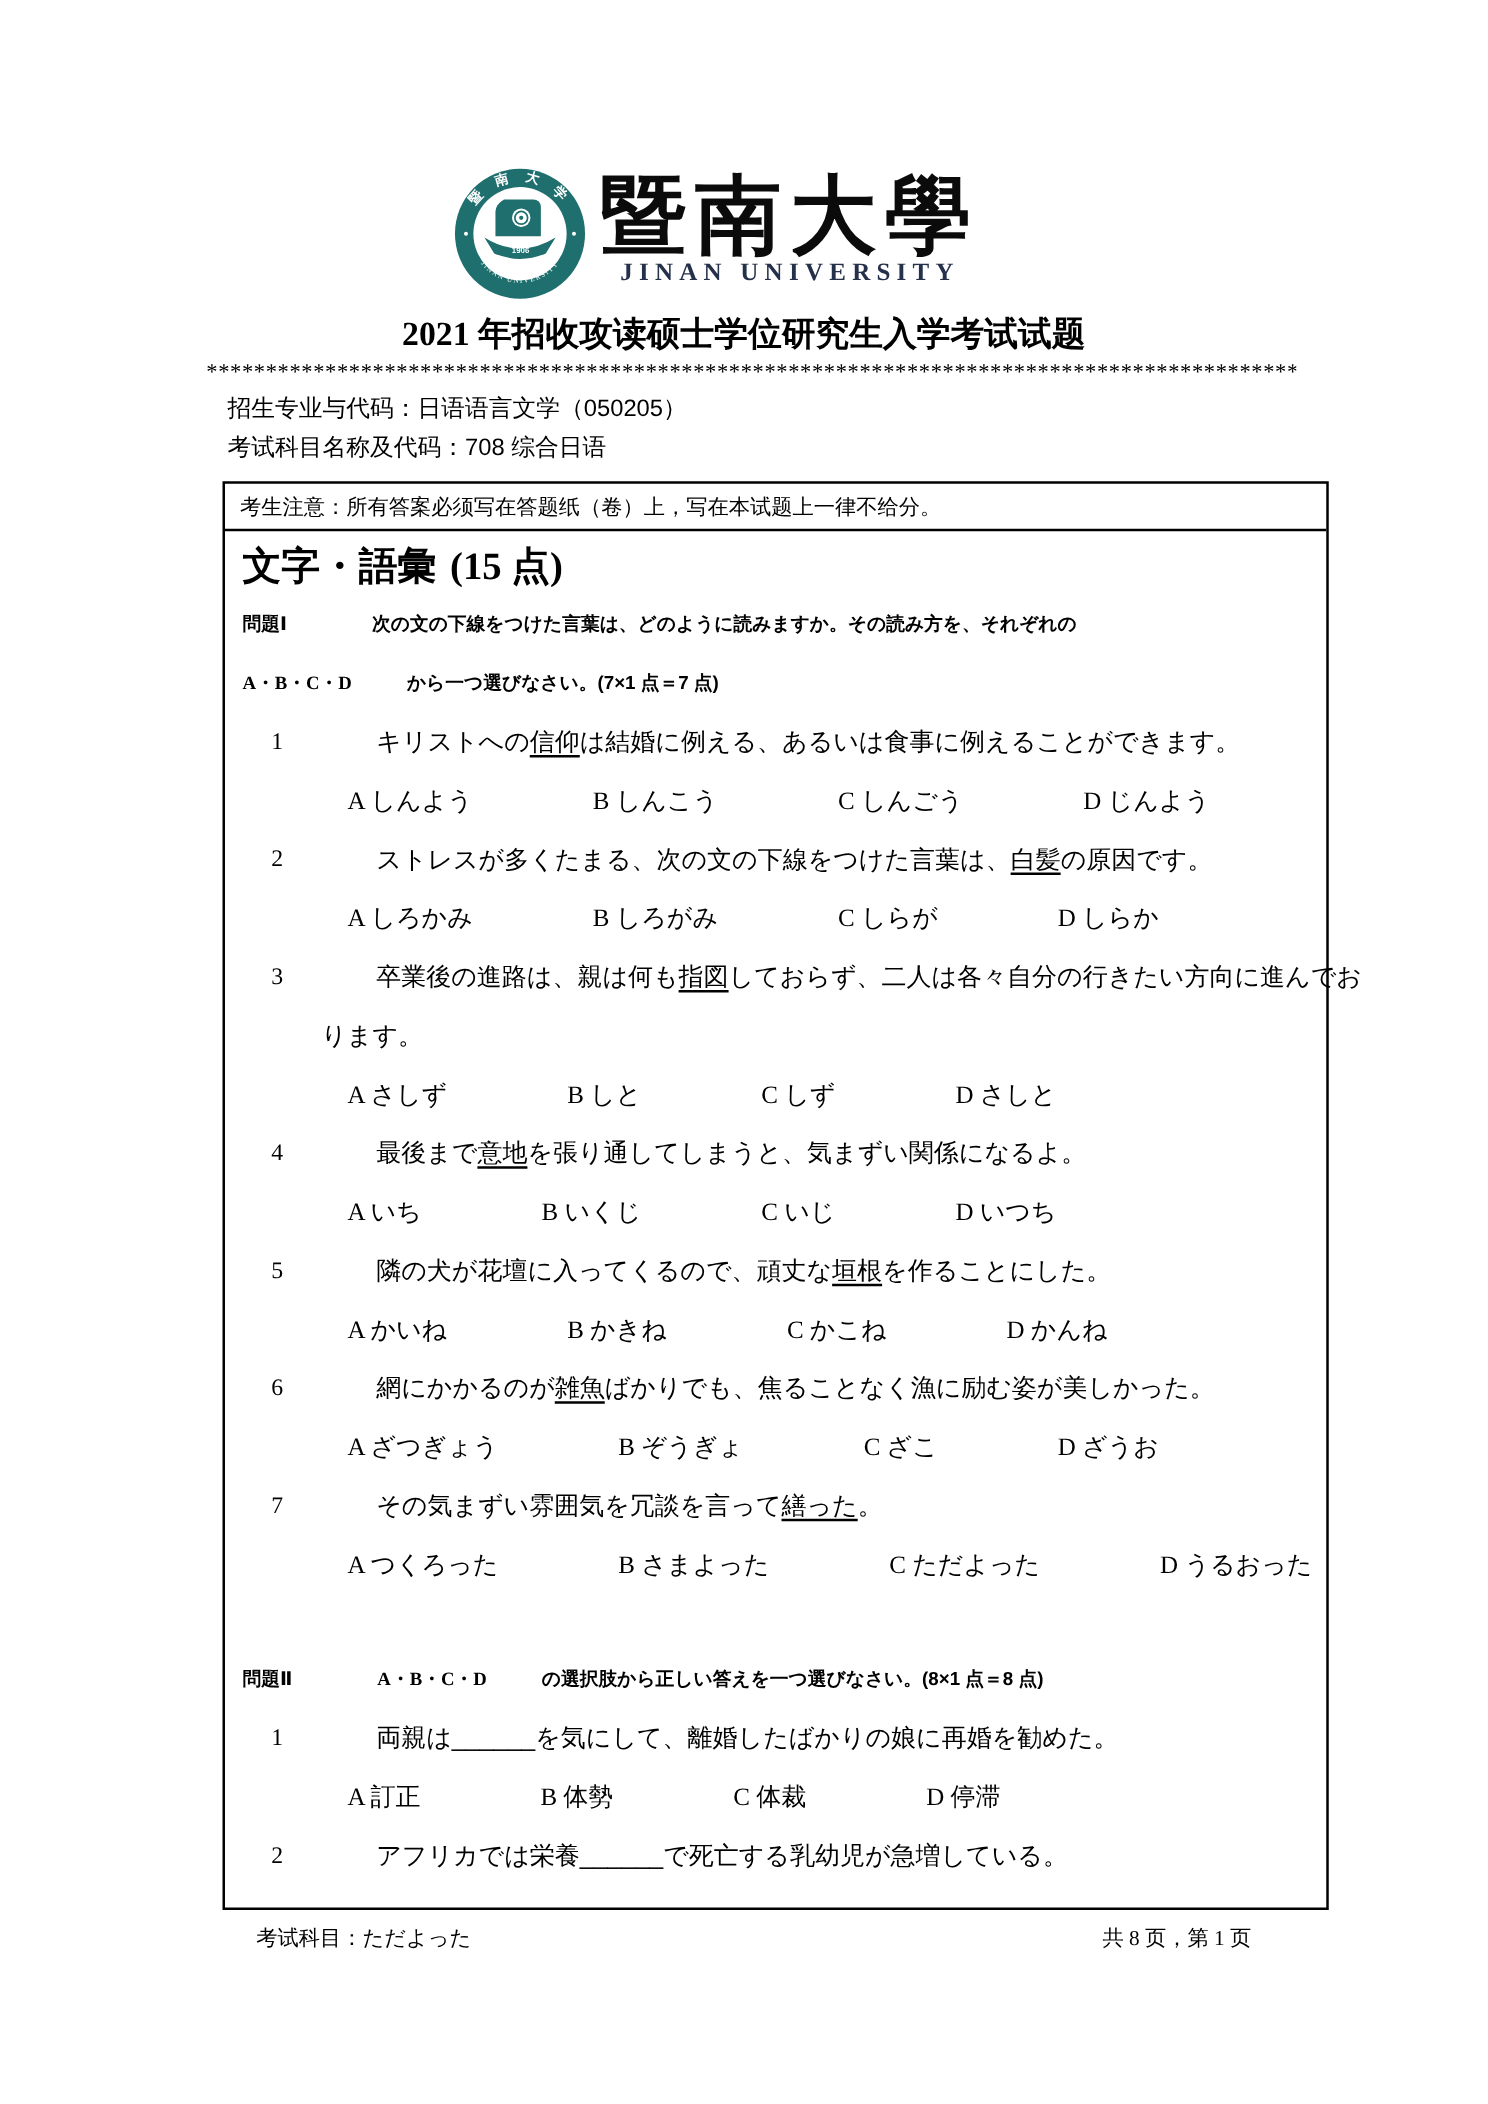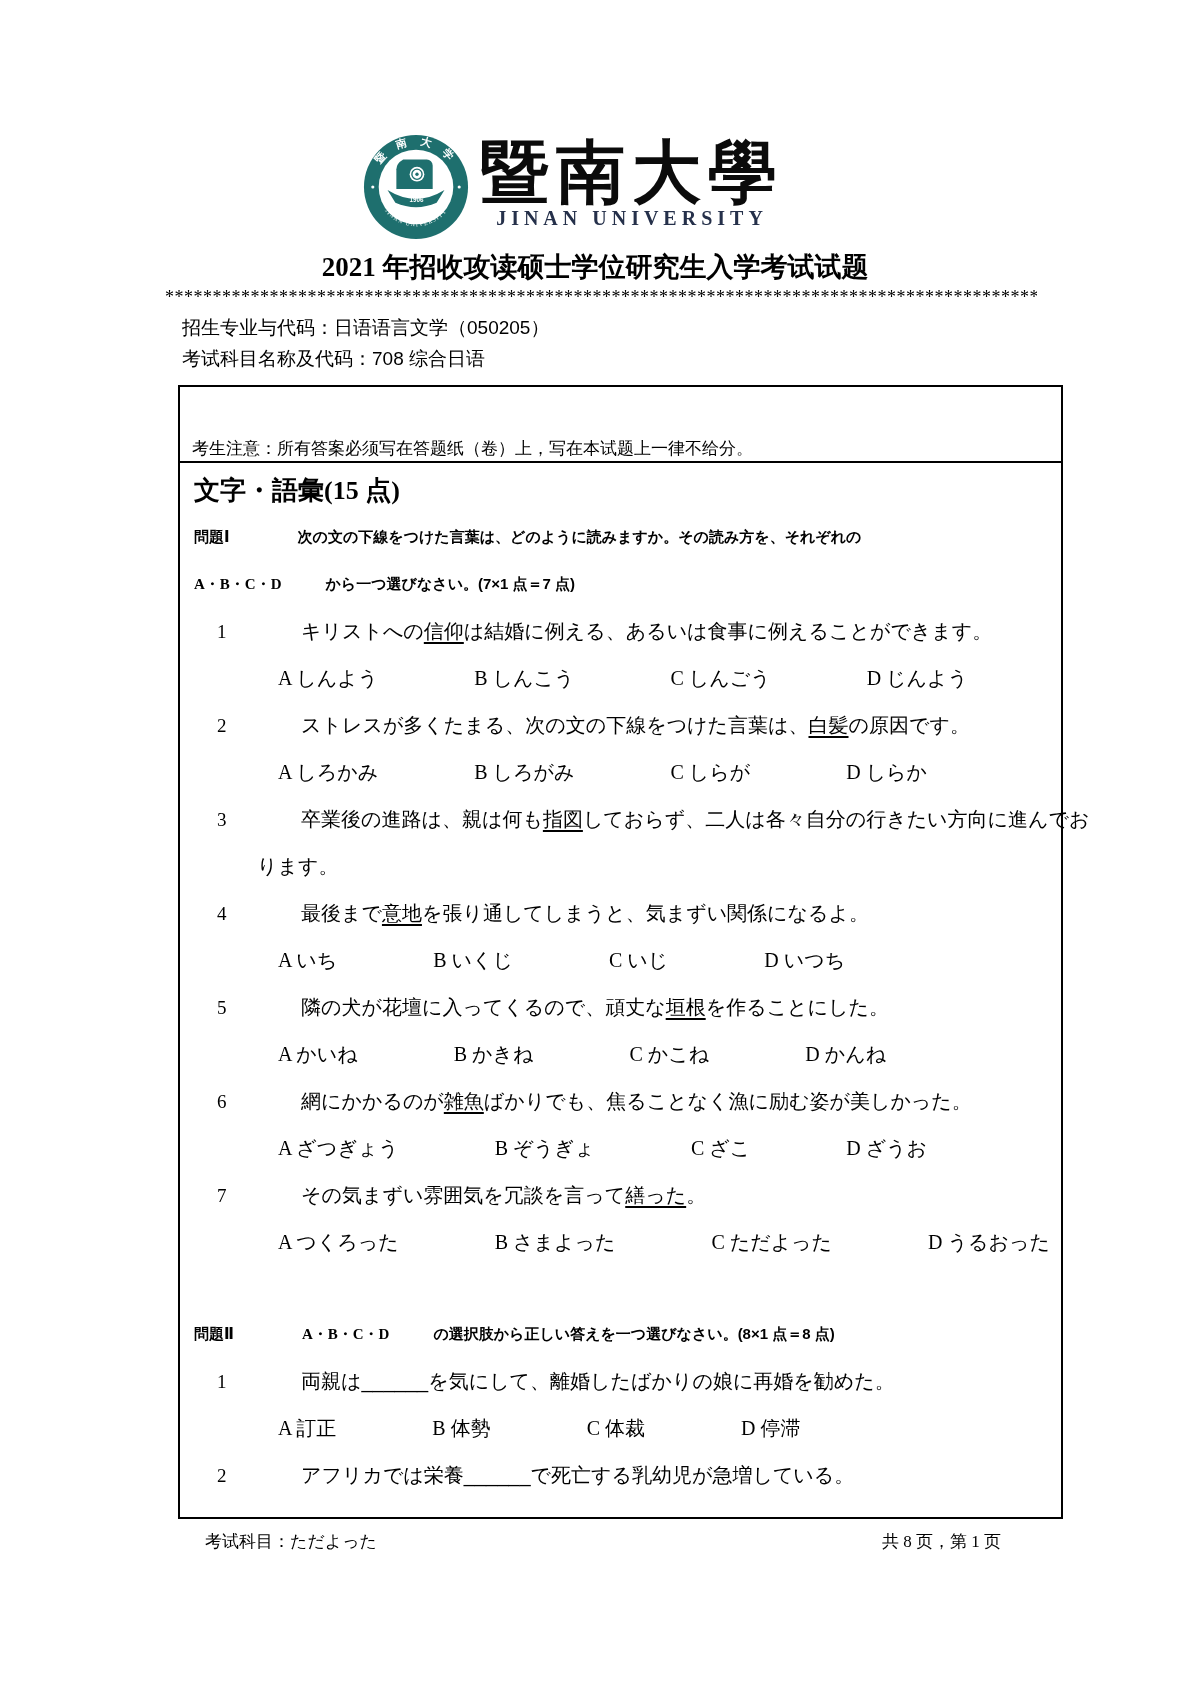--- a/index.html
+++ b/index.html
@@ -20,25 +20,25 @@
   .univ-en{font-family:var(--serif);font-weight:700;font-size:20px;letter-spacing:5px;color:var(--univ-en-color);margin-top:2px;}
 
   .title{margin-top:8px;text-align:center;font-weight:700;font-size:27px;font-family:var(--serif);}
 
   .asterisks{margin-left:165px;width:872px;overflow:hidden;white-space:nowrap;font-size:18px;letter-spacing:0.5px;margin-top:2px;font-family:var(--serif);}
 
   .info{margin-left:182px;font-size:19px;line-height:31px;margin-top:4px;font-family:Liberation Sans, sans-serif;}
 
   
   .exam-box{margin-left:178px;width:885px;border:2px solid #000;margin-top:11px;background:#fff;}
-  .notice{border-bottom:2px solid #000;height:28px;display:flex;align-items:center;padding-left:12px;font-size:17px;font-family:Liberation Mono, monospace;margin-top:48px;}
+  .notice{border-bottom:2px solid #000;height:38px;display:flex;align-items:center;padding-left:12px;font-size:17px;font-family:Liberation Mono, monospace;}
 
   .content{padding:4px 18px 18px 14px;}
   .row{height:47px;display:flex;align-items:center;white-space:nowrap;}
-  .row.sec-heading{font-family:var(--sans);font-weight:700;font-size:26px;}
+  .row.sec-heading{font-family:var(--sans);font-weight:700;font-size:31px;gap:11px;}
   .row.sec-heading .score{font-family:var(--serif);}
   .row.p-heading{font-family:var(--sans);font-weight:700;font-size:15px;gap:44px;}
   .row.p-heading .p-label{margin-right:24px;}
   .row.p-heading .latin{font-family:var(--serif);font-weight:700;}
   .num{font-family:var(--serif);font-size:19px;width:63px;padding-left:23px;flex:0 0 auto;}
   .qtext{font-family:var(--sans);font-size:20px;margin-left:44px;}
   .u{text-decoration:underline;text-underline-offset:4px;text-decoration-thickness:1.5px;}
   .row.cont{padding-left:63px;font-family:var(--sans);font-size:20px;}
   .row.opts{padding-left:84px;gap:96px;font-family:var(--serif);font-size:20px;}
   .spacer{height:45px;}
@@ -125,20 +125,26 @@
       <span>B しろがみ</span>
       <span>C しらが</span>
       <span>D しらか</span>
     </div>
 
     <div class="row">
       <span class="num">3</span>
       <span class="qtext"><span>卒業後の進路は、親は何も</span><span class="u">指図</span><span>しておらず、二人は各々自分の行きたい方向に進んでお</span></span>
     </div>
     <div class="row cont">ります。</div>
+    <div class="row opts">
+      <span>A さしず</span>
+      <span>B しと</span>
+      <span>C しず</span>
+      <span>D さしと</span>
+    </div>
 
     <div class="row">
       <span class="num">4</span>
       <span class="qtext"><span>最後まで</span><span class="u">意地</span><span>を張り通してしまうと、気まずい関係になるよ。</span></span>
     </div>
     <div class="row opts">
       <span>A いち</span>
       <span>B いくじ</span>
       <span>C いじ</span>
       <span>D いつち</span>

